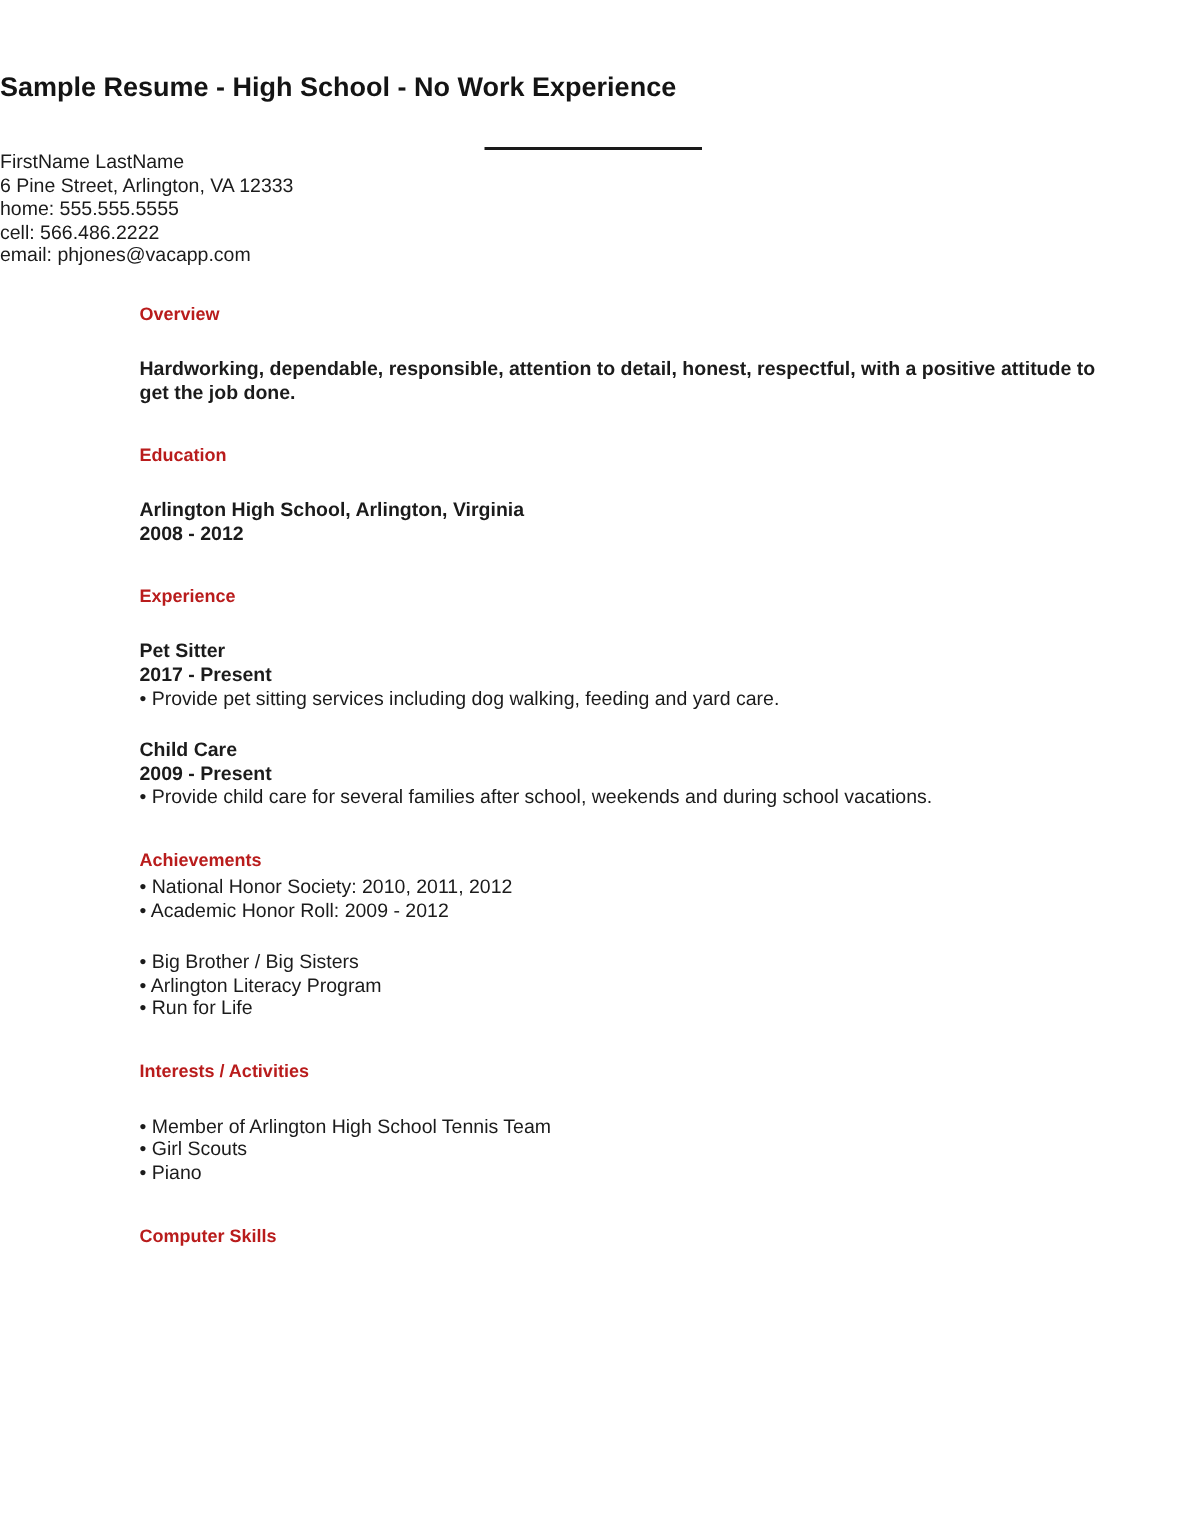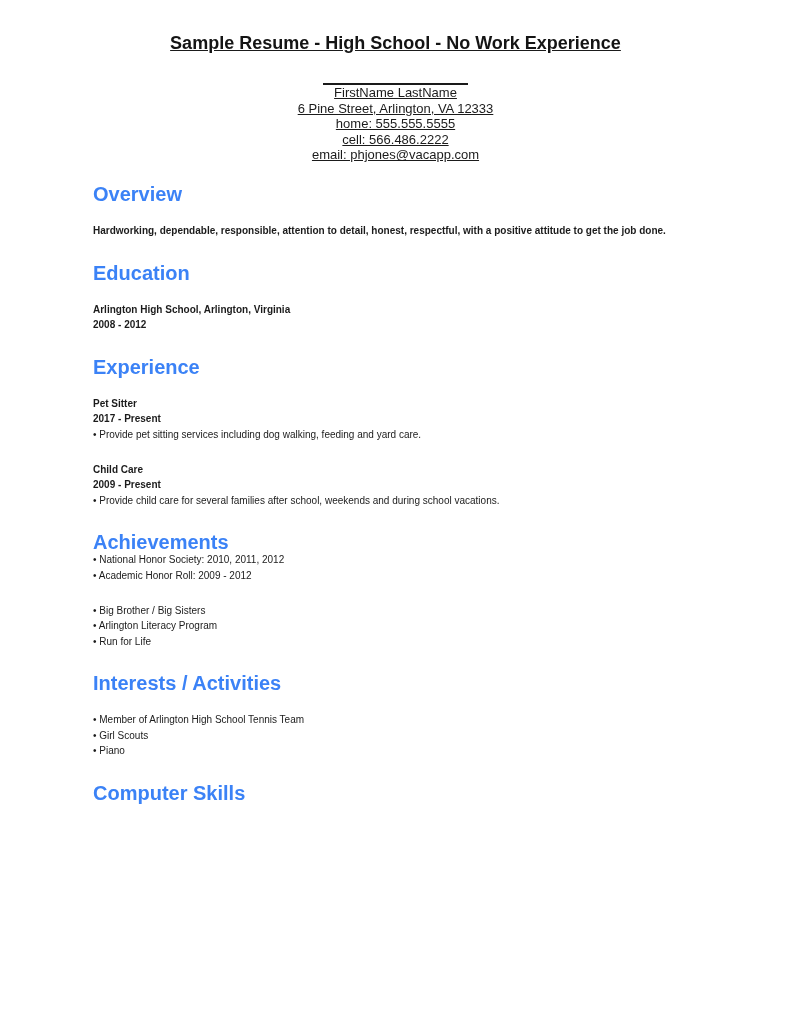--- a/index.html
+++ b/index.html
@@ -6,21 +6,21 @@
   .page {
     position: relative;
     width: 791px;
     height: 1024px;
     box-sizing: border-box;
     background: #ffffff;
     color: #1b1b1b;
     font-family: "Liberation Sans", sans-serif;
     overflow: hidden;
   }
-  .header { text-align: center; padding-top: 32px; text-decoration: underline; }
+  .header { text-align: left; padding-top: 47px; }
   .title {
     margin: 0;
     font-size: 18px;
     line-height: 22px;
     font-weight: bold;
     color: #141414;
   }
   .divider {
     width: 145px;
     height: 2px;
@@ -34,29 +34,29 @@
     font-weight: normal;
   }
   .contact p {
     margin: 0;
     font-size: 13px;
     line-height: 15.6px;
   }
   .content { padding: 22px 58px 0 93px; }
   .resume-section .section-heading {
     margin: 25px 0 0 0;
-    font-size: 20px;
+    font-size: 12px;
     line-height: 19px;
     font-weight: bold;
-    color: #3b82f6;
+    color: #b91c1c;
   }
   .resume-section:first-child .section-heading { margin-top: 0; }
   .line {
     margin: 0;
-    font-size: 10px;
+    font-size: 13px;
     line-height: 15.6px;
     font-weight: normal;
   }
   .line.bold { font-weight: bold; }
   .line.gap { margin-top: 19px; }
 </style>
 </head>
 <body>
 
 <div class="page">

